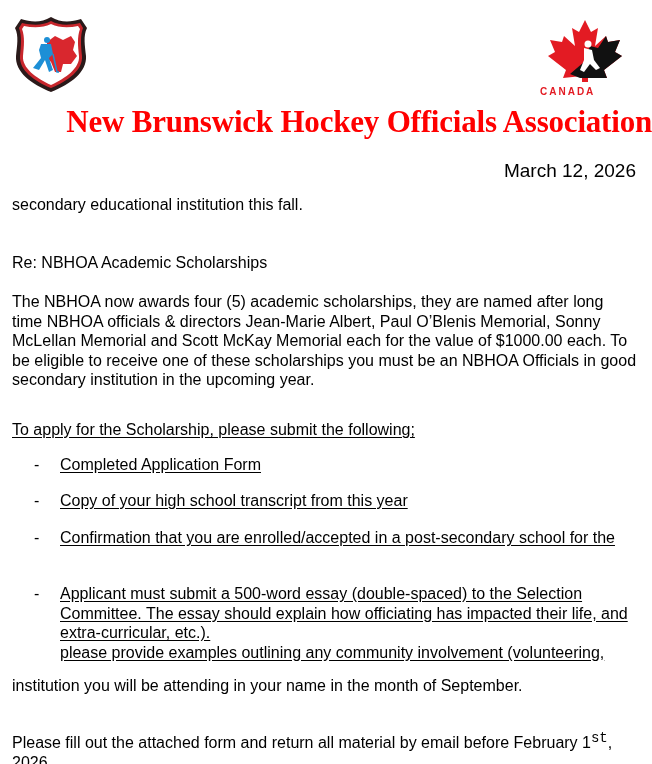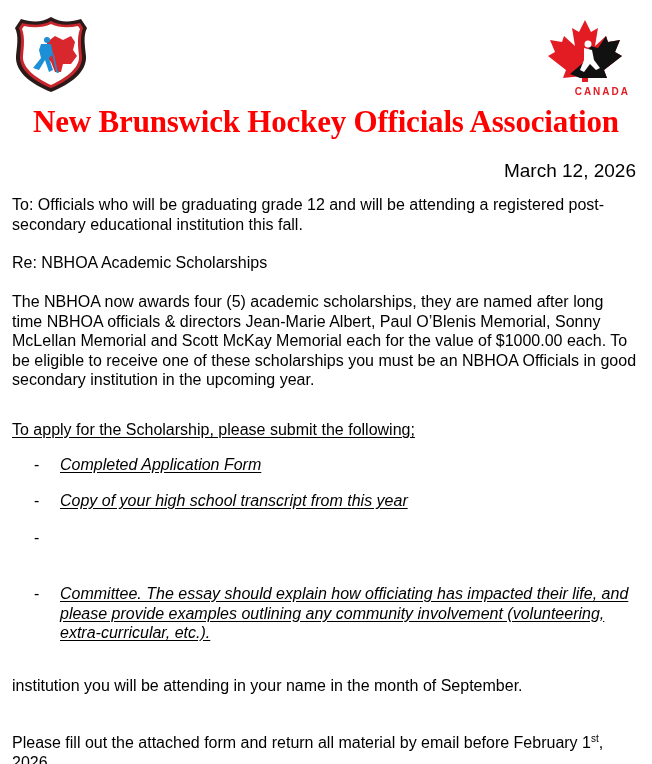--- a/index.html
+++ b/index.html
@@ -1,32 +1,32 @@
 <!DOCTYPE html>
 <html><head>
 <meta charset="utf-8">
 <style>
   html, body { margin: 0; padding: 0; background: #ffffff; }
   body { width: 652px; height: 764px; position: relative; overflow: hidden;
          font-family: "Liberation Sans", sans-serif; color: #000; }
   .logo-left { position: absolute; left: 11px; top: 14px; width: 80px; height: 80px; }
   .logo-right { position: absolute; left: 540px; top: 18px; width: 90px; height: 82px; }
-  .canada-word { position: absolute; left: 0; top: 68px; width: 90px; text-align: right;
+  .canada-word { position: absolute; left: 0; top: 68px; width: 90px; text-align: left;
                  color: #e31b23; font-weight: bold; font-size: 10px; letter-spacing: 2px;
                  font-family: "Liberation Sans", sans-serif; }
-  .title { position: absolute; left: 0; top: 104px; width: 652px; text-align: center;
+  .title { position: absolute; left: 0; top: 104px; width: 652px; text-align: right;
            font-family: "Liberation Serif", serif; font-weight: bold; color: #ff0000;
            font-size: 31px; letter-spacing: -0.2px; white-space: nowrap; }
   .date { position: absolute; right: 16px; top: 160px; font-size: 19px; }
   .p { position: absolute; left: 12px; width: 630px; font-size: 16px; line-height: 19.5px; }
   .u { text-decoration: underline; text-underline-offset: 2px; }
   .li { position: absolute; left: 12px; width: 630px; font-size: 16px; line-height: 19.5px; }
   .li .dash { position: absolute; left: 22px; top: 0; }
-  .li .txt { position: absolute; left: 48px; width: 570px; text-decoration: underline; text-underline-offset: 2px; font-style: italic; }
-  sup { font-size: 10px; line-height: 0; }
+  .li .txt { position: absolute; left: 48px; width: 570px; text-decoration: underline; text-underline-offset: 2px; }
+  sup { font-size: 14px; line-height: 0; font-family: Liberation Mono, monospace; }
 </style>
 </head>
 <body>
 
 <div class="logo-left">
   <svg width="80" height="80" viewBox="0 0 80 80">
     <path d="M40 3 C30 9 20 8 10 5 L4 14 C8 22 6 32 5 42 C4 58 20 70 40 78 C60 70 76 58 75 42 C74 32 72 22 76 14 L70 5 C60 8 50 9 40 3 Z" fill="#2a1a1a"></path>
     <path d="M40 7 C31 12 21 11 11 9 L8 14 C11 22 10 32 9 42 C8 56 23 67 40 74 C57 67 72 56 71 42 C70 32 69 22 72 14 L69 9 C59 11 49 12 40 7 Z" fill="#c8262c"></path>
     <path d="M40 10 C32 14 22 14 13 12 L11 15 C14 23 13 32 12 42 C11 54 25 64 40 71 C55 64 69 54 68 42 C67 32 66 23 69 15 L67 12 C58 14 48 14 40 10 Z" fill="#ffffff"></path>
     <path d="M36 28 L44 22 L52 26 L60 22 L64 28 L62 36 L66 42 L60 50 L52 50 L50 58 L44 58 L40 48 L36 44 Z" fill="#d9272e"></path>
@@ -44,21 +44,20 @@
     <path d="M44 30 L52 32 L54 42 L60 50 L56 52 L50 46 L44 54 L40 52 L44 42 Z" fill="#ffffff"></path>
   </svg>
   <div class="canada-word">CANADA</div>
 </div>
 
 <div class="title">New Brunswick Hockey Officials Association</div>
 
 <div class="date">March 12, 2026</div>
 
 <div class="p" style="top:195px;">
-  <div>To: Officials who will be graduating grade 12 and will be attending a registered post-</div>
   <div>secondary educational institution this fall.</div>
 </div>
 
 <div class="p" style="top:253px;">Re: NBHOA Academic Scholarships</div>
 
 <div class="p" style="top:292px;">
   <div>The NBHOA now awards four (5) academic scholarships, they are named after long</div>
   <div>time NBHOA officials &amp; directors Jean-Marie Albert, Paul O’Blenis Memorial, Sonny</div>
   <div>McLellan Memorial and Scott McKay Memorial each for the value of $1000.00 each. To</div>
   <div>be eligible to receive one of these scholarships you must be an NBHOA Officials in good</div>
@@ -77,29 +76,31 @@
 <div class="li" style="top:491px;">
   <span class="dash">-</span>
   <div class="txt">
       <div>Copy of your high school transcript from this year</div>
     </div>
 </div>
 
 <div class="li" style="top:528px;">
   <span class="dash">-</span>
   <div class="txt">
+    <div>Confirmation that you are enrolled/accepted in a post-secondary school for the</div>
   </div>
 </div>
 
 <div class="li" style="top:584px;">
   <span class="dash">-</span>
   <div class="txt">
+    <div>Applicant must submit a 500-word essay (double-spaced) to the Selection</div>
     <div>Committee. The essay should explain how officiating has impacted their life, and</div>
+    <div>extra-curricular, etc.).</div>
     <div>please provide examples outlining any community involvement (volunteering,</div>
-    <div>extra-curricular, etc.).</div>
   </div>
 </div>
 
 <div class="p" style="top:676px;">
   <div>institution you will be attending in your name in the month of September.</div>
 </div>
 
 <div class="p" style="top:733px;"><span>Please fill out the attached form and return all material by email before February 1</span><sup>st</sup><span>, 2026.</span></div>
 
 </body></html>

